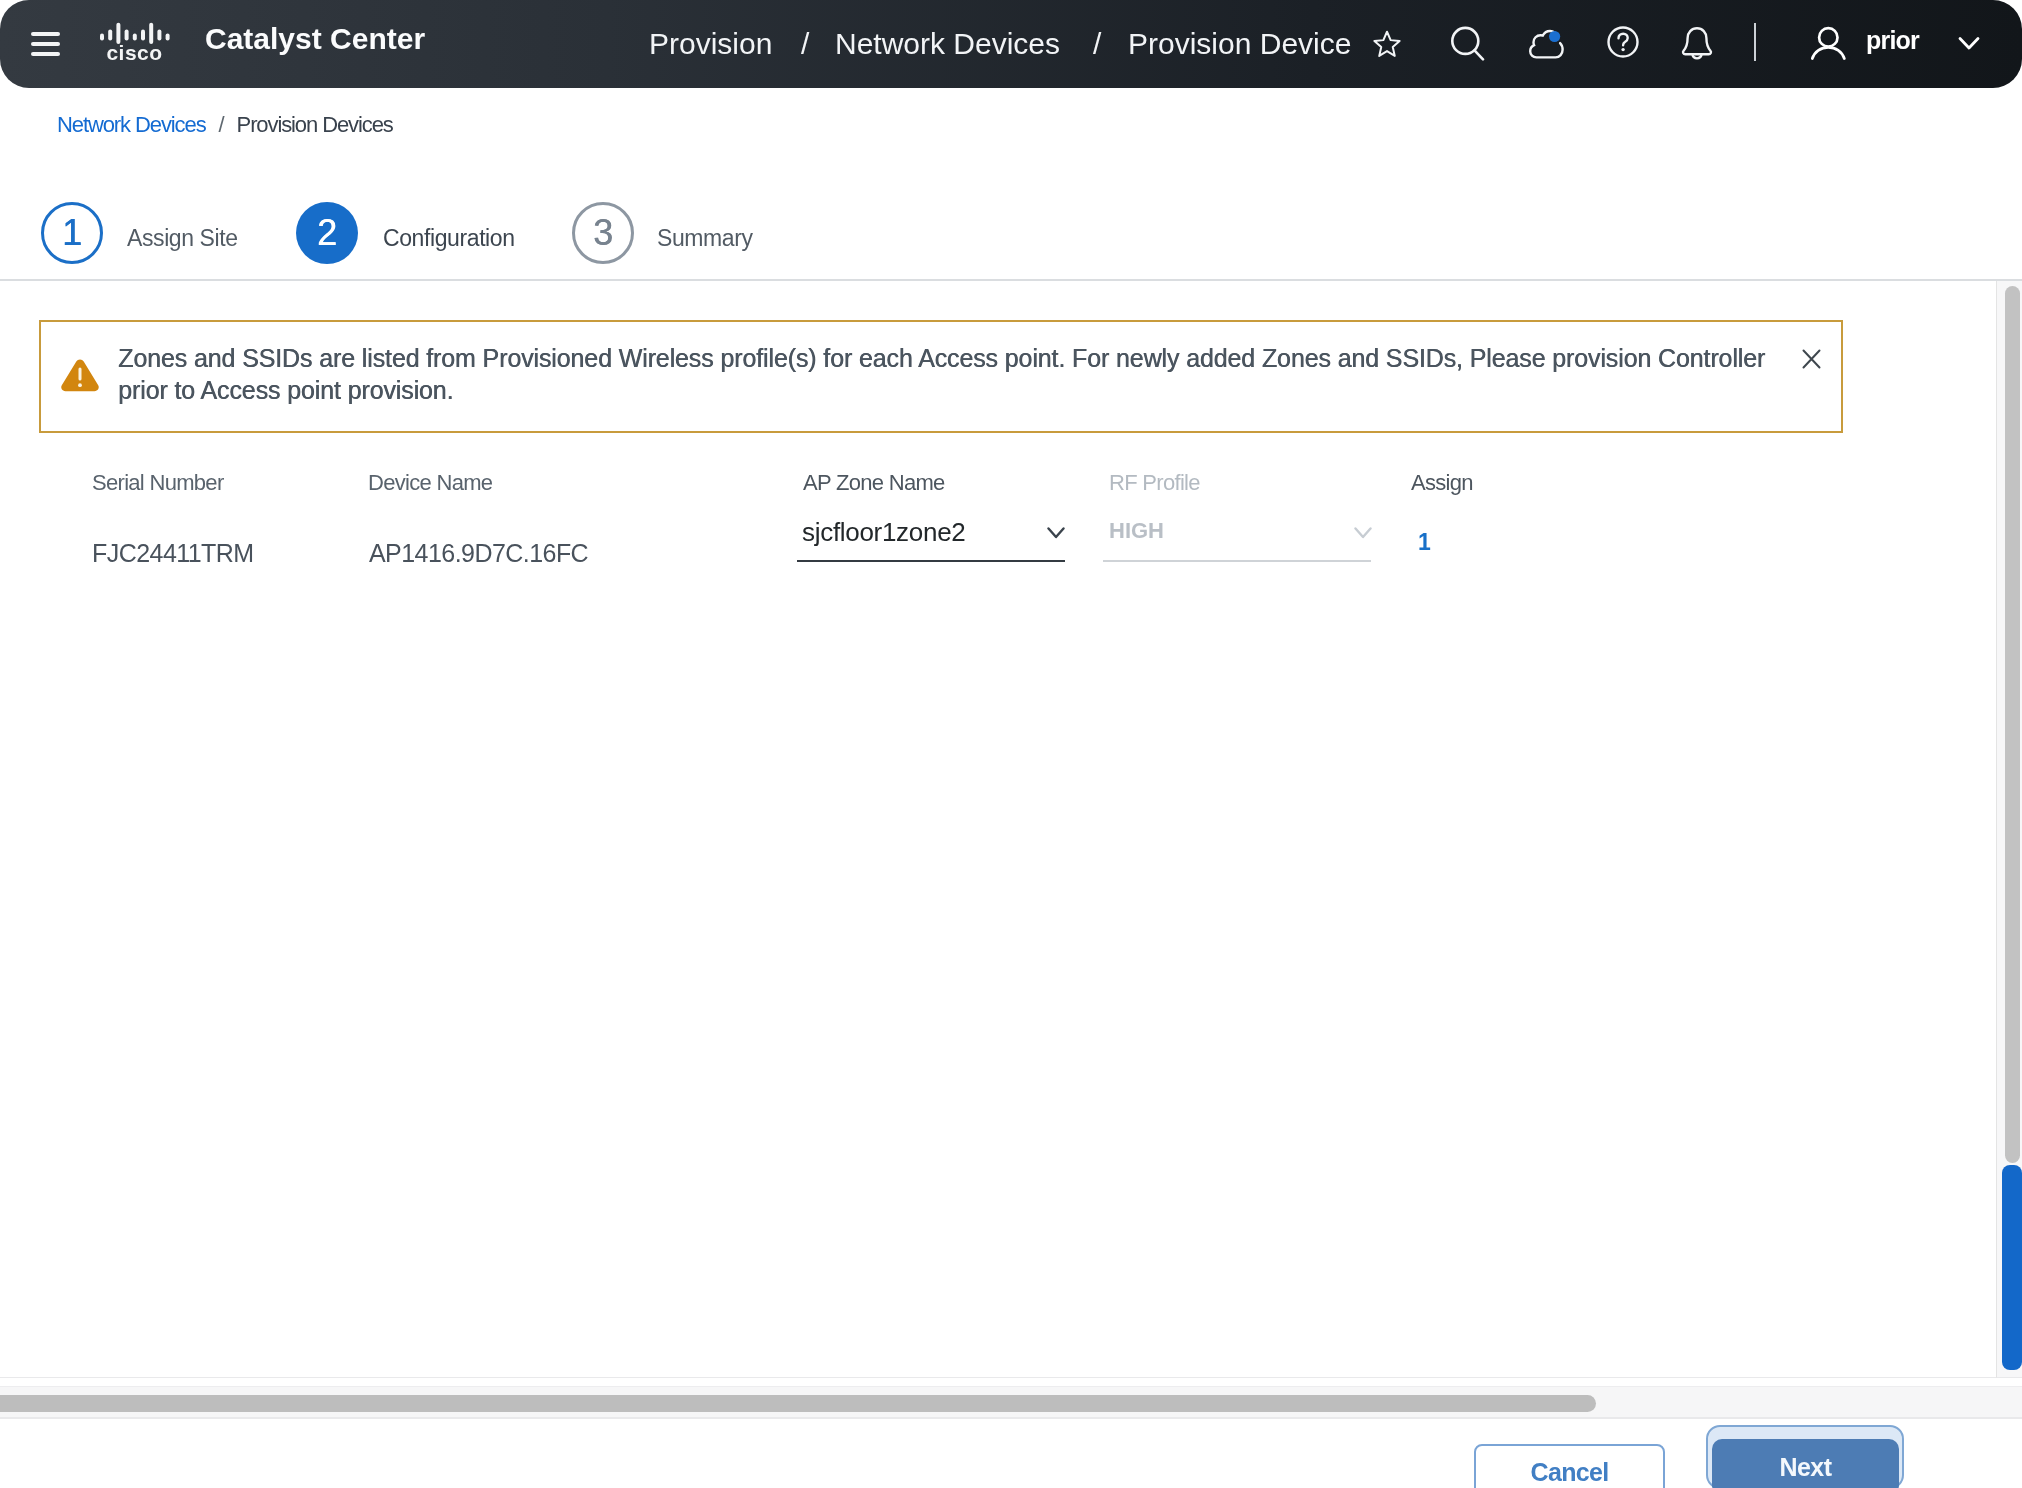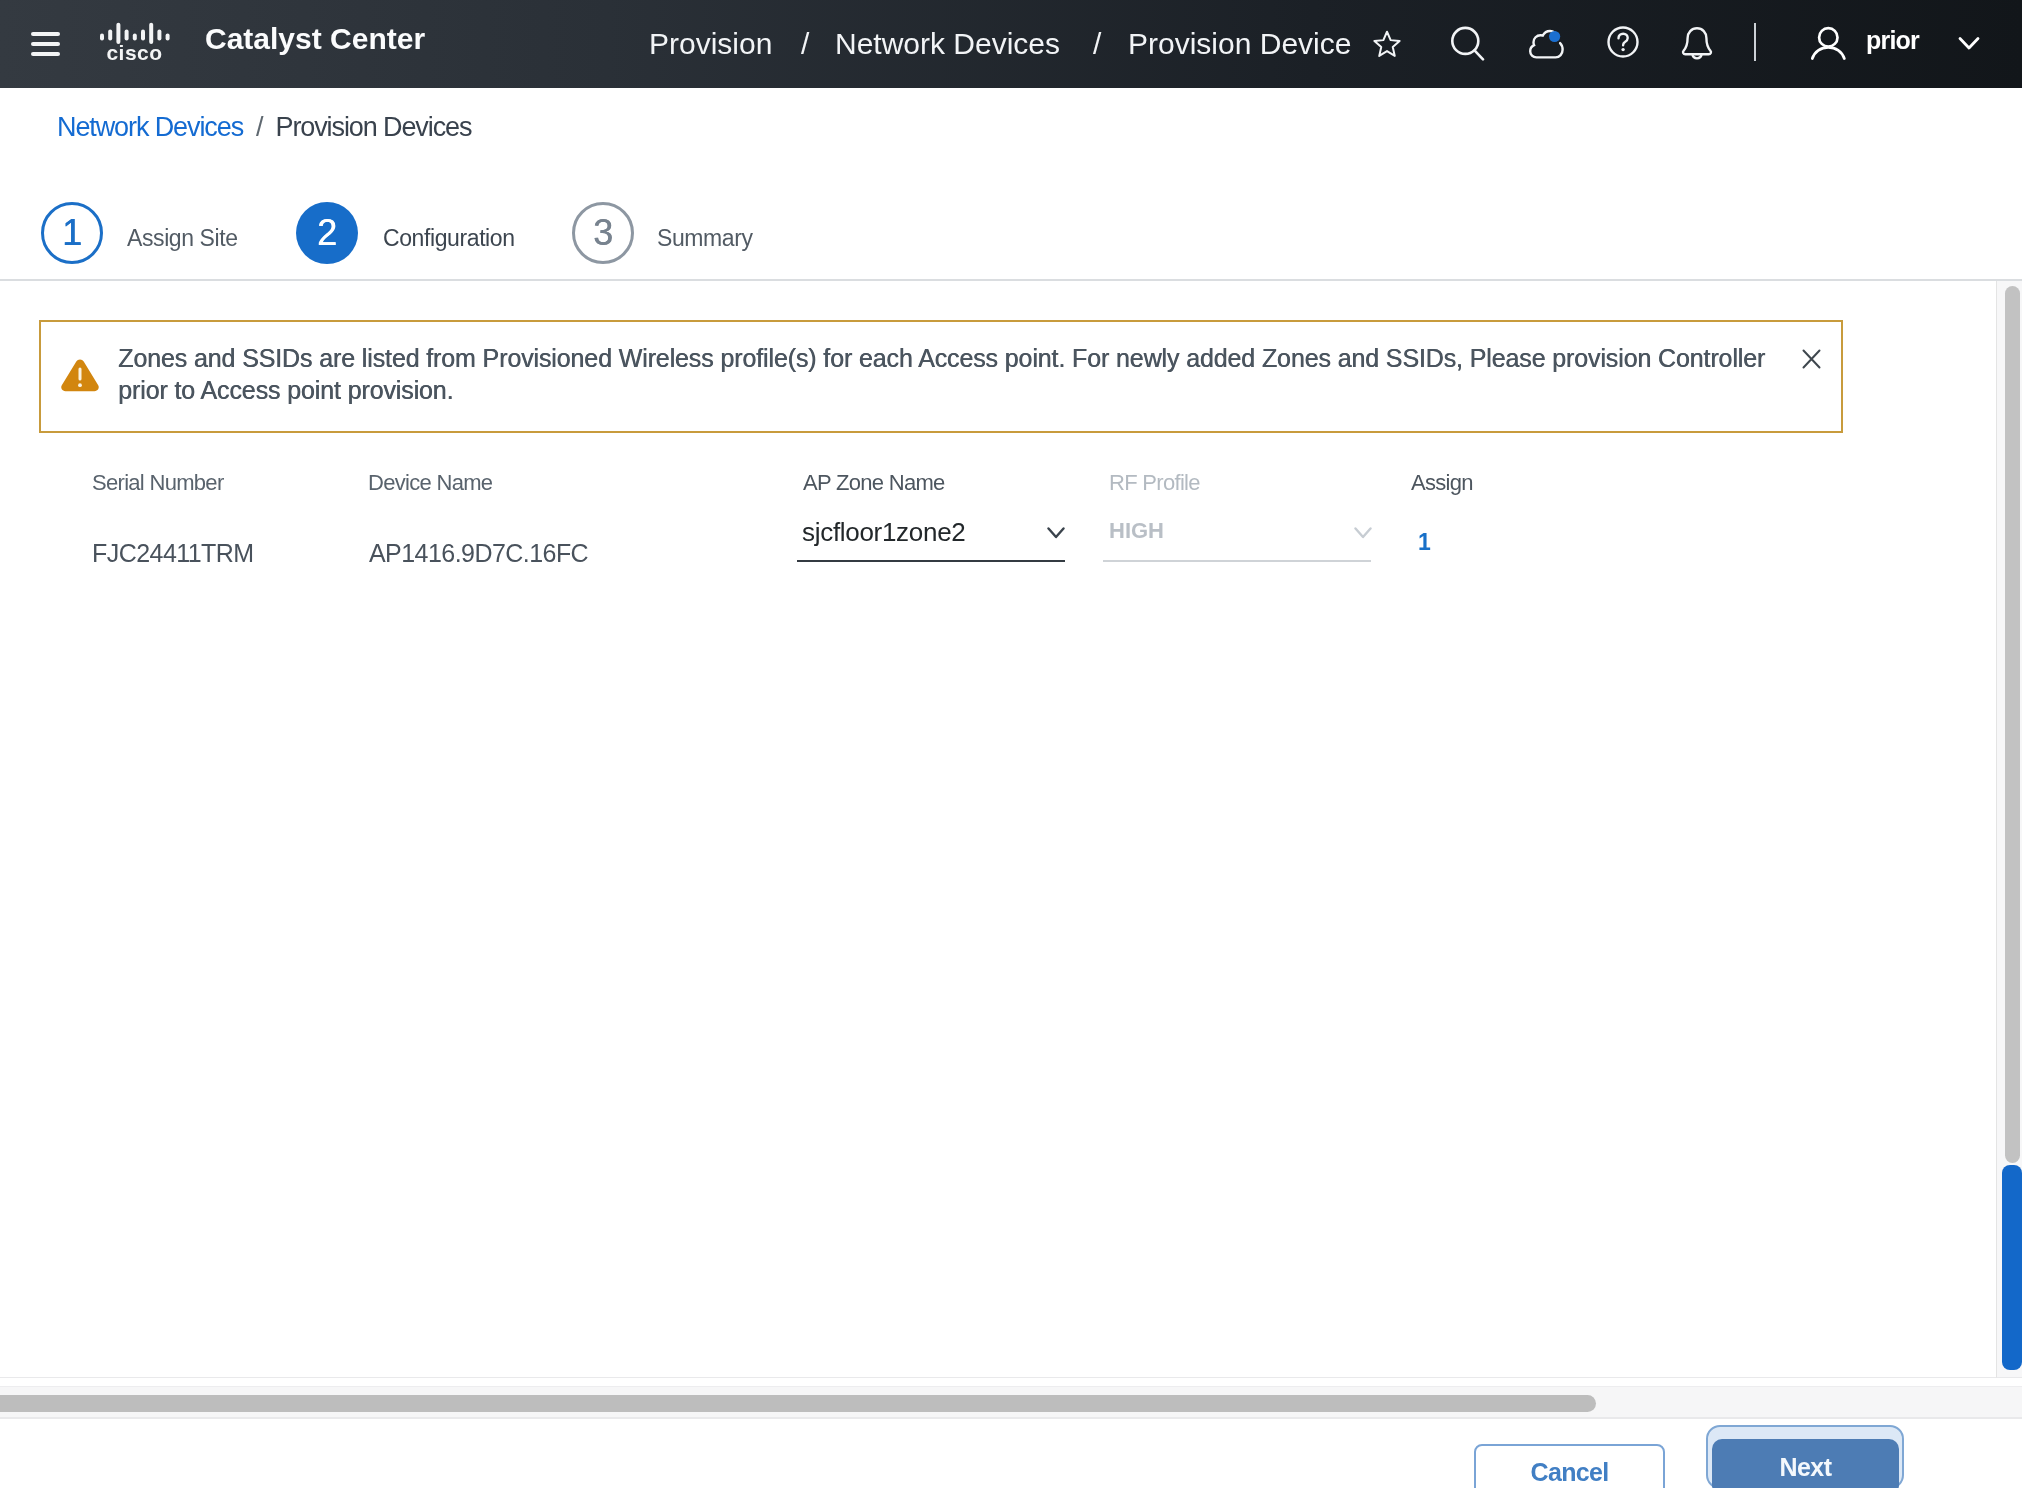--- a/index.html
+++ b/index.html
@@ -2,28 +2,28 @@
 <html><head>
 <meta charset="utf-8">
 <style>
   * { margin:0; padding:0; box-sizing:border-box; }
   html,body { width:2022px; height:1488px; overflow:hidden; }
   body { font-family:"Liberation Sans", sans-serif; background:#fff; position:relative; }
   .abs { position:absolute; }
 
   
   #hdr { left:0; top:0; width:2022px; height:88px;
-    background:linear-gradient(90deg,#343a41 0%,#2a3037 30%,#1b2026 65%,#12161a 100%); }
+    background:linear-gradient(90deg,#343a41 0%,#2a3037 30%,#1b2026 65%,#12161a 100%);border-radius:29px; }
   .hbar { position:absolute; left:31px; width:29px; height:4.2px; border-radius:2.5px; background:#f3f4f5; }
   #ctitle { left:205px; top:22px; font-size:30px; font-weight:700; color:#fbfcfd; letter-spacing:0px; }
   .nav { position:absolute; top:26.5px; font-size:30px; color:#f2f4f6; }
   #admin { left:1866px; top:26px; font-size:25px; font-weight:700; color:#ffffff; letter-spacing:-0.8px; }
 
   
-  #crumb { left:57px; top:112px; font-size:27px; color:#39424d; letter-spacing:-1.1px; }
+  #crumb { left:57px; top:112px; font-size:22px; color:#39424d; letter-spacing:-1.1px; }
   #crumb a { color:#146bd2; text-decoration:none; }
   #crumb .sl { color:#5f6870; margin:0 13px; }
 
   
   .stepc { position:absolute; top:202px; width:62px; height:62px; border-radius:50%;
     display:flex; align-items:center; justify-content:center; font-size:36px; text-shadow:0.4px 0 0 currentColor; }
   #sc1 { left:41px; border:3px solid #1b6fc7; color:#1b6fc7; }
   #sc2 { left:296px; background:#176dc9; color:#ffffff; }
   #sc3 { left:572px; border:3px solid #8d97a2; color:#78838f; }
   .steplab { position:absolute; top:225px; font-size:23px; color:#525b64; letter-spacing:-0.4px; }

